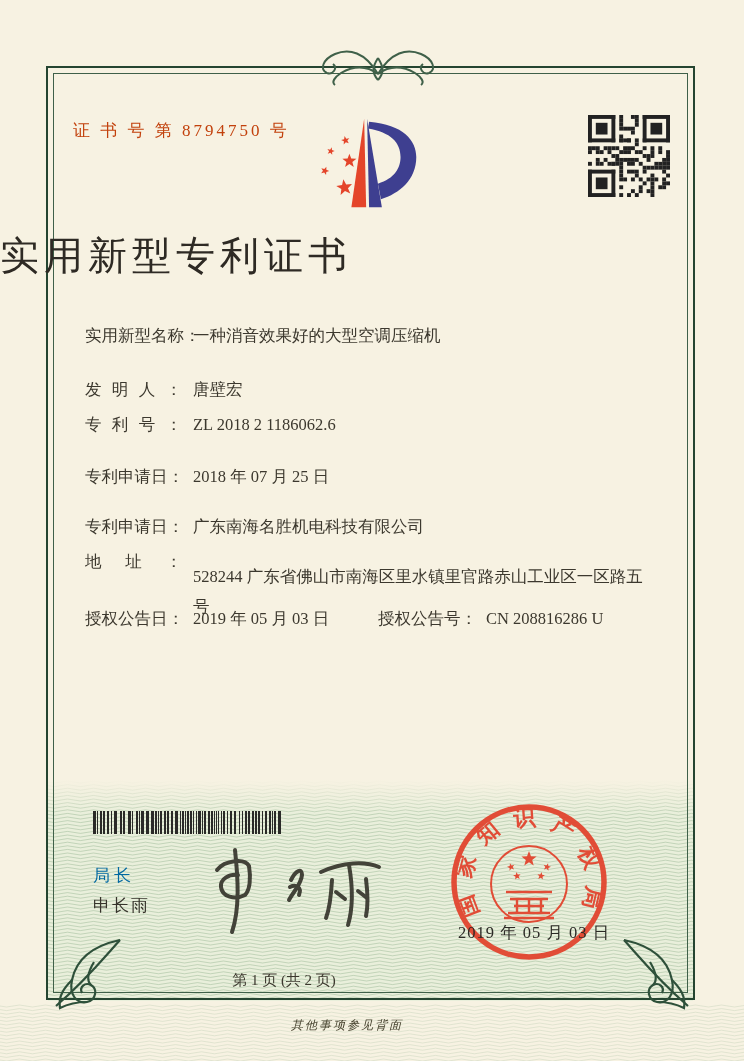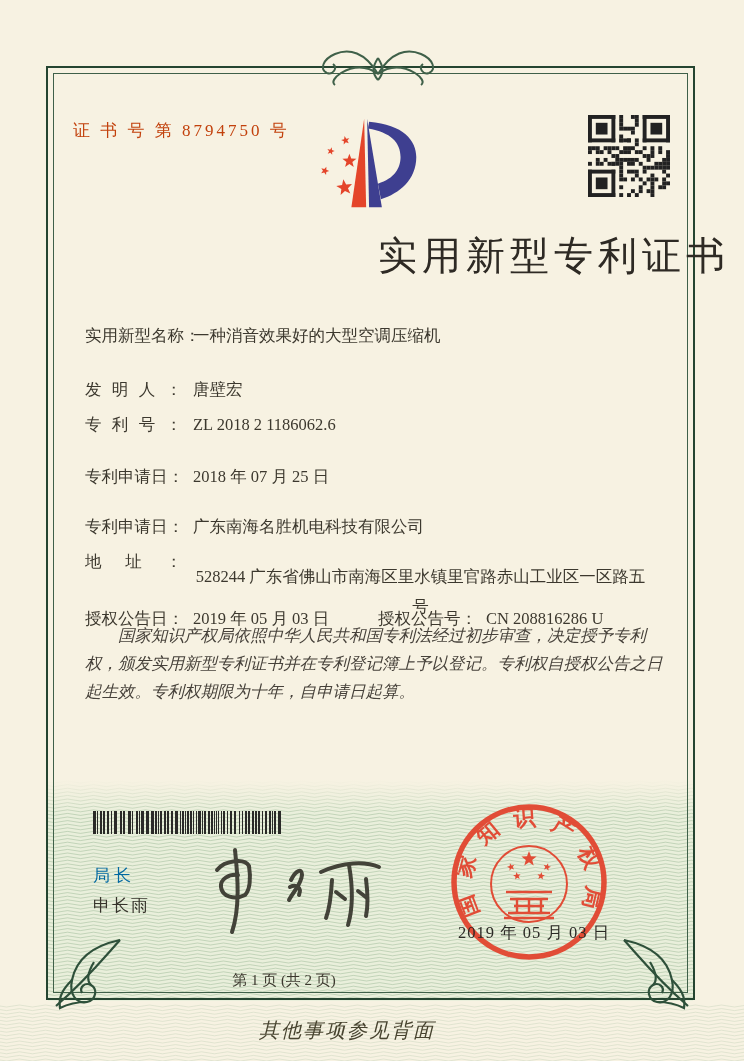--- a/index.html
+++ b/index.html
@@ -14,41 +14,41 @@
                border:1px solid #3f6049;box-sizing:border-box;}
   
   .band-inner{left:48px;top:780px;width:645px;height:221px;overflow:hidden;}
   .band-fade{left:48px;top:780px;width:645px;height:34px;
              background:linear-gradient(#f7f2e2,rgba(247,242,226,0));}
   .band-footer{left:0;top:1004px;width:744px;height:57px;overflow:hidden;opacity:.45;}
   
   .cert-no{left:73px;top:119px;font-size:17px;letter-spacing:3px;color:#c2410c;}
   .logo{left:315px;top:112px;}
   .qr{left:588px;top:115px;}
-  .title{left:0;top:229px;width:730px;text-align:right;font-size:39px;
+  .title{left:0;top:229px;width:730px;text-align:left;font-size:39px;
          letter-spacing:5px;color:#2e2a24;font-weight:500;}
   
   .row{left:85px;font-size:16.5px;color:#3c382e;white-space:nowrap;}
   .lbl{display:inline-block;width:97px;text-align:justify;text-align-last:justify;}
-  .val{margin-left:11px;text-align:center;}
+  .val{margin-left:11px;}
   .val-addr{display:inline-block;width:455px;vertical-align:top;white-space:normal;line-height:30px;margin-top:11px;}
   .grant2{position:absolute;left:293px;top:0;}
   
   .paras{left:85px;top:622px;width:588px;font-size:16.5px;line-height:28px;
          color:#46413a;font-style:italic;}
   .paras p{margin:0;text-indent:2em;}
   
   .barcode{left:93px;top:811px;}
   .officer-title{left:93px;top:864px;font-size:17px;color:#0369a1;letter-spacing:4px;}
   .officer-name{left:93px;top:894px;font-size:17px;color:#36332b;letter-spacing:2px;}
   .signature{left:205px;top:840px;}
   .seal{left:444px;top:797px;}
   .seal-date{left:458px;top:922px;font-size:16.5px;color:#2c2a26;letter-spacing:1px;z-index:6;}
   .page-no{left:0;top:971px;width:568px;text-align:center;font-size:15px;color:#3c382e;z-index:5;}
-  .foot-note{left:0;top:1017px;width:694px;text-align:center;font-size:20px;
+  .foot-note{left:0;top:1017px;width:694px;text-align:center;font-size:12px;
              color:#47432f;font-style:italic;letter-spacing:2px;}
   svg{display:block;}
 </style>
 </head>
 <body>
 
 <div class="abs band-inner">
   <svg id="waves1" width="645" height="221">
       <rect width="645" height="221" fill="#e9efdb"></rect>
       <path d="M0,2.0 q6.5,2 13,0 q6.5,-2 13,0 q6.5,2 13,0 q6.5,-2 13,0 q6.5,2 13,0 q6.5,-2 13,0 q6.5,2 13,0 q6.5,-2 13,0 q6.5,2 13,0 q6.5,-2 13,0 q6.5,2 13,0 q6.5,-2 13,0 q6.5,2 13,0 q6.5,-2 13,0 q6.5,2 13,0 q6.5,-2 13,0 q6.5,2 13,0 q6.5,-2 13,0 q6.5,2 13,0 q6.5,-2 13,0 q6.5,2 13,0 q6.5,-2 13,0 q6.5,2 13,0 q6.5,-2 13,0 q6.5,2 13,0 q6.5,-2 13,0 q6.5,2 13,0 q6.5,-2 13,0 q6.5,2 13,0 q6.5,-2 13,0 q6.5,2 13,0 q6.5,-2 13,0 q6.5,2 13,0 q6.5,-2 13,0 q6.5,2 13,0 q6.5,-2 13,0 q6.5,2 13,0 q6.5,-2 13,0 q6.5,2 13,0 q6.5,-2 13,0 q6.5,2 13,0 q6.5,-2 13,0 q6.5,2 13,0 q6.5,-2 13,0 q6.5,2 13,0 q6.5,-2 13,0 q6.5,2 13,0 q6.5,-2 13,0 q6.5,2 13,0 q6.5,-2 13,0" fill="none" stroke="#86a985" stroke-width=".8" opacity="0.5"></path>
@@ -344,21 +344,20 @@
   <span class="lbl">地址：</span><span class="val val-addr">528244 广东省佛山市南海区里水镇里官路赤山工业区一区路五号</span>
 </div>
 <div class="abs row" style="top:608px">
   <span class="lbl">授权公告日：</span><span class="val">2019 年 05 月 03 日</span>
   <span class="grant2">
     <span class="lbl">授权公告号：</span><span class="val">CN 208816286 U</span>
   </span>
 </div>
 
 <div class="abs paras">
-  <p>国家知识产权局依照中华人民共和国专利法经过初步审查，决定授予专利权，颁发实用新型专利证书并在专利登记簿上予以登记。专利权自授权公告之日起生效。专利权期限为十年，自申请日起算。</p>
 </div>
 
 <svg class="abs barcode" id="barcode" width="192" height="23">
     <rect x="0" y="0" width="3" height="23" fill="#2a2a28"></rect>
     <rect x="4" y="0" width="1" height="23" fill="#2a2a28"></rect>
     <rect x="7" y="0" width="2" height="23" fill="#2a2a28"></rect>
     <rect x="10" y="0" width="2" height="23" fill="#2a2a28"></rect>
     <rect x="14" y="0" width="2" height="23" fill="#2a2a28"></rect>
     <rect x="18" y="0" width="1" height="23" fill="#2a2a28"></rect>
     <rect x="21" y="0" width="3" height="23" fill="#2a2a28"></rect>

